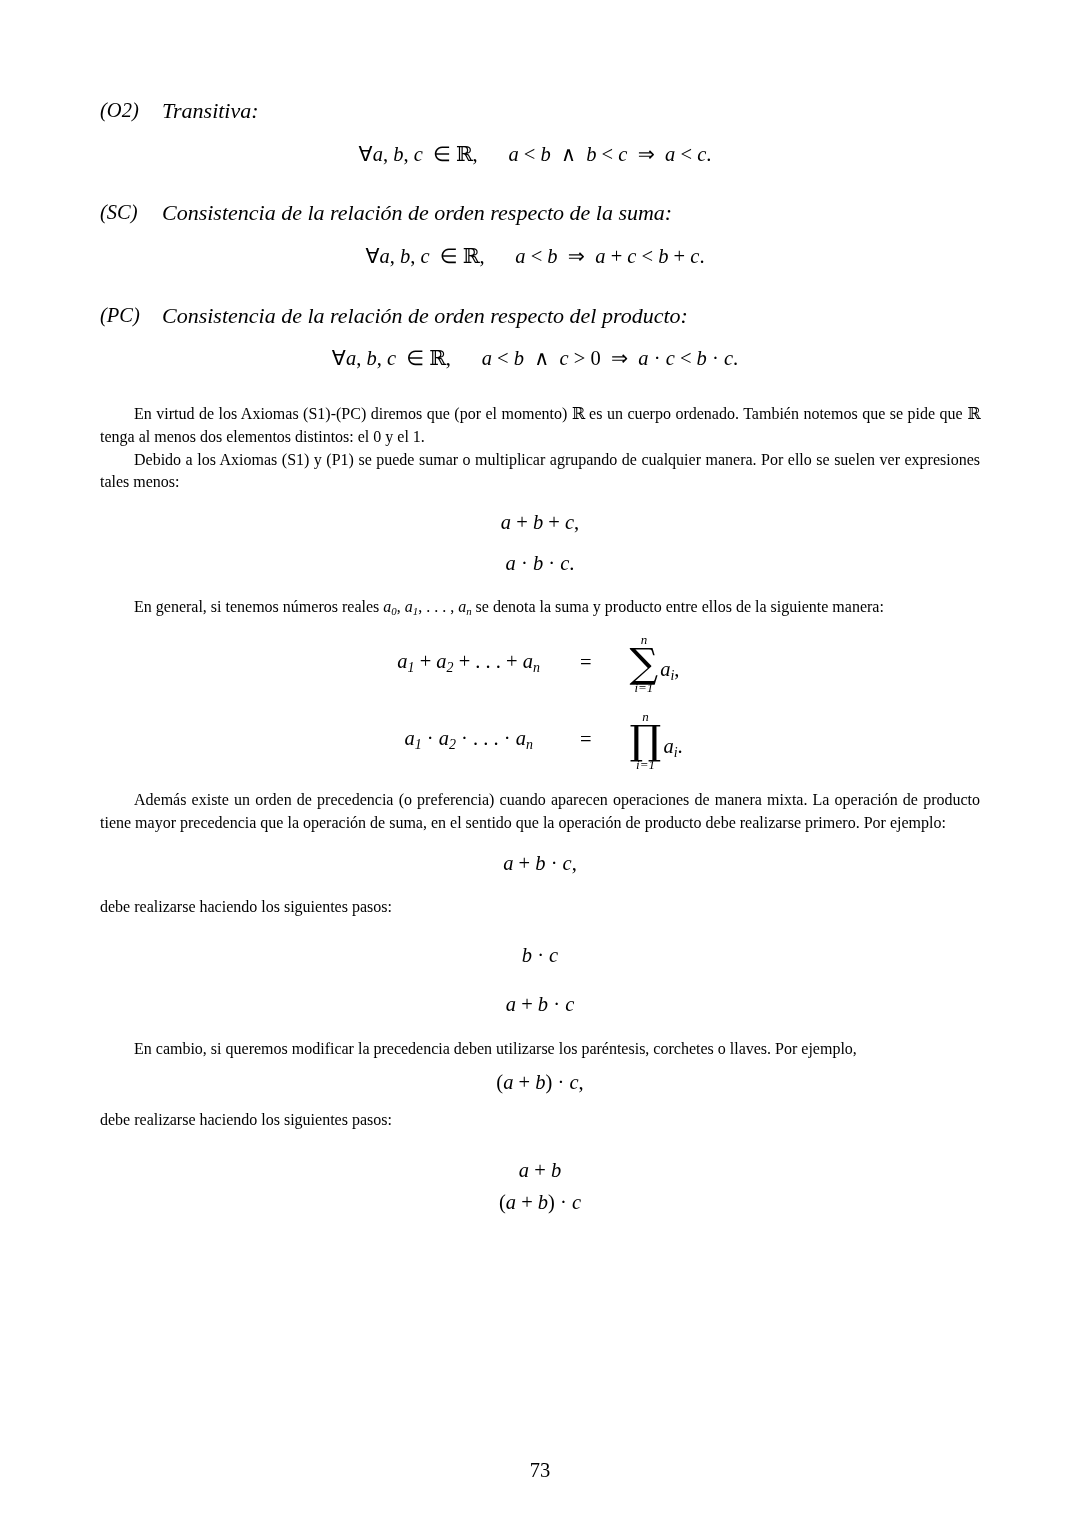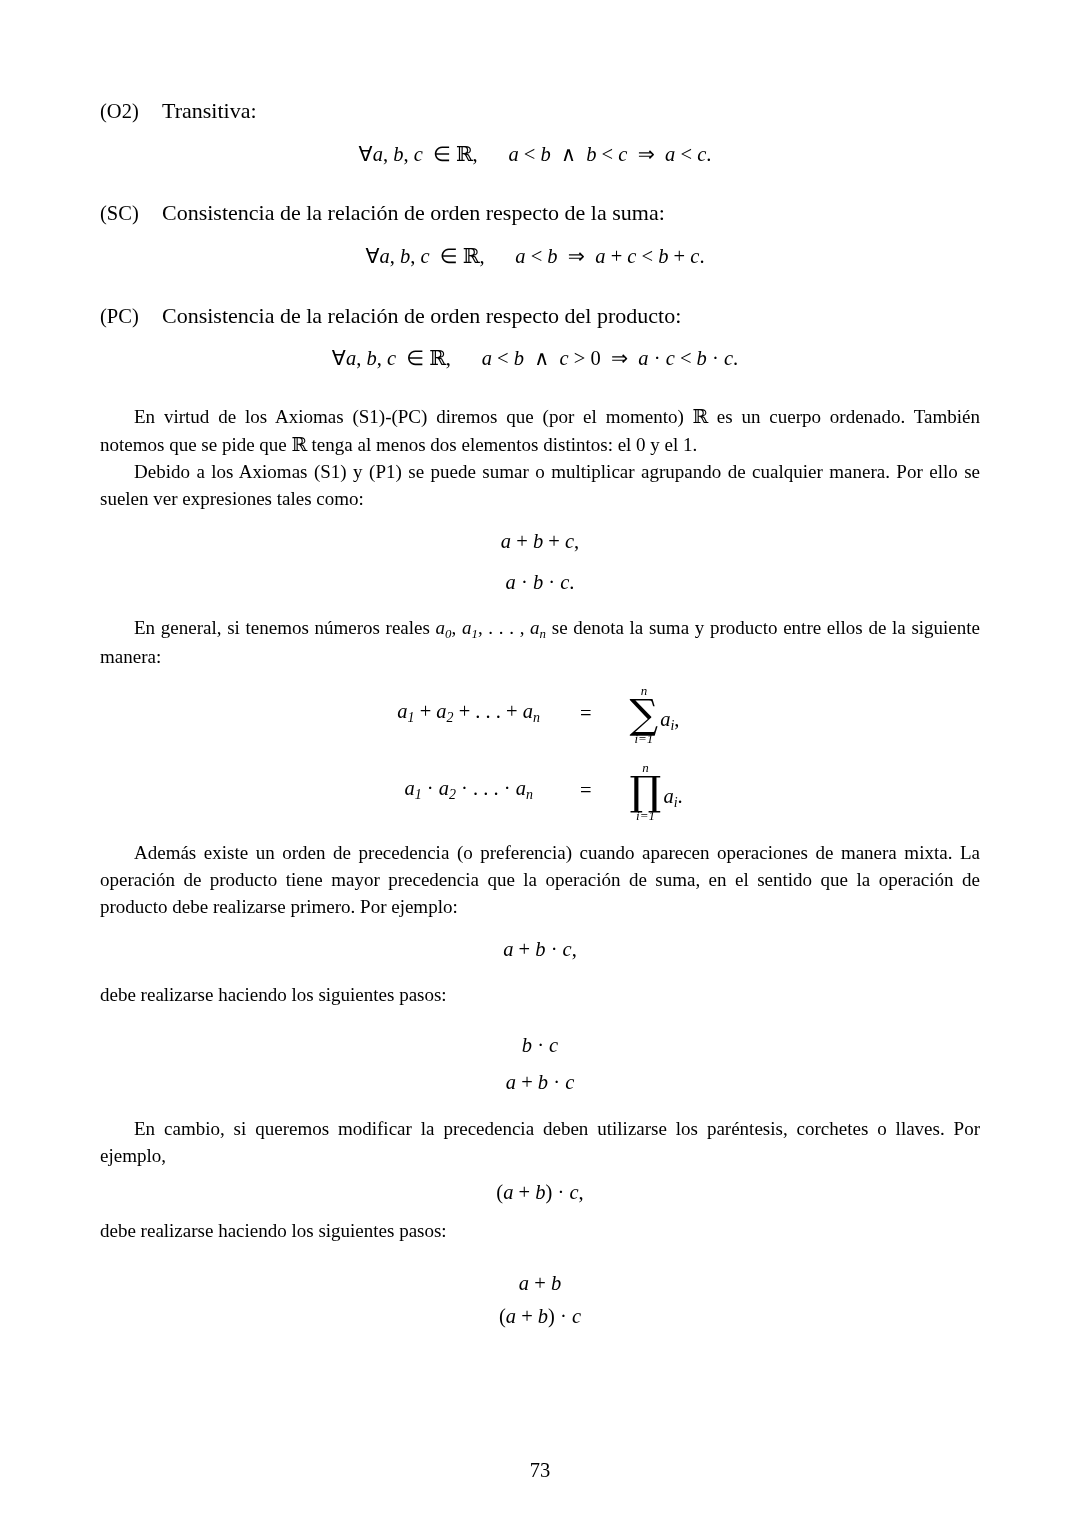--- a/index.html
+++ b/index.html
@@ -21,23 +21,24 @@
     height: 1527px;
     box-sizing: border-box;
     padding: 96px 100px 40px 100px;
   }
   .axiom-block {
     display: block;
     margin-bottom: 4px;
   }
   .axiom-line {
     display: flex;
-    align-items: flex-end;
+    align-items: center;
     font-size: 20.5px;
     line-height: 1.35;
+    font-style: italic;
   }
   .axiom-tag {
     width: 62px;
     flex: 0 0 62px;
     font-size: 20.5px;
   }
   .axiom-text {
     font-size: 22px;
   }
   .display-math {
@@ -46,21 +47,21 @@
     font-style: italic;
     font-size: 20.5px;
     margin: 14px 0 0 0;
     line-height: 1.4;
   }
   .math-center-shift {
     display: inline-block;
     transform: translateX(-5px);
   }
   p.body-par {
-    font-size: 19px;
+    font-size: 16px;
     line-height: 1.42;
     text-align: justify;
     margin: 0;
     text-indent: 34px;
   }
   p.body-par.noindent {
     text-indent: 0;
   }
   .gap-lg { height: 26px; }
   .gap-md { height: 19px; }
@@ -218,21 +219,21 @@
     </div>
   </div>
 
   <div class="gap-lg"></div>
 
   <p class="body-par">
     En virtud de los Axiomas (S1)-(PC) diremos que (por el momento) <span class="blackboard">ℝ</span> es un cuerpo ordenado.
     También notemos que se pide que <span class="blackboard">ℝ</span> tenga al menos dos elementos distintos: el 0 y el 1.
   </p>
 
-  <p class="body-par">Debido a los Axiomas (S1) y (P1) se puede sumar o multiplicar agrupando de cualquier manera. Por ello se suelen ver expresiones tales como:</p>
+  <p class="body-par">Debido a los Axiomas (S1) y (P1) se puede sumar o multiplicar agrupando de cualquier manera. Por ello se suelen ver expresiones tales menos:</p>
 
   <div class="display-math">
     <span class="var">a</span> <span class="opsym">+</span> <span class="var">b</span> <span class="opsym">+</span> <span class="var">c</span><span class="opsym">,</span>
   </div>
   <div class="display-math" style="margin-top:12px;">
     <span class="var">a</span> <span class="opsym">·</span> <span class="var">b</span> <span class="opsym">·</span> <span class="var">c</span><span class="opsym">.</span>
   </div>
 
   <div class="gap-md"></div>
 
@@ -288,21 +289,21 @@
     <span class="var">a</span> <span class="opsym">+</span> <span class="var">b</span> <span class="opsym">·</span> <span class="var">c</span><span class="opsym">,</span>
   </div>
 
   <div class="gap-md"></div>
 
   <p class="body-par noindent">debe realizarse haciendo los siguientes pasos:</p>
 
   <div class="display-math" style="margin-top:22px;">
     <span class="var">b</span> <span class="opsym">·</span> <span class="var">c</span>
   </div>
-  <div class="display-math" style="margin-top:8px;">
+  <div class="display-math" style="margin-top:20px;">
     <span class="var">a</span> <span class="opsym">+</span> <span class="var">b</span> <span class="opsym">·</span> <span class="var">c</span>
   </div>
 
   <div class="gap-md"></div>
 
   <p class="body-par">En cambio, si queremos modificar la precedencia deben utilizarse los paréntesis, corchetes o llaves. Por ejemplo,</p>
 
   <div class="display-math" style="margin-top:8px;">
     <span class="opsym">(</span><span class="var">a</span> <span class="opsym">+</span> <span class="var">b</span><span class="opsym">)</span> <span class="opsym">·</span> <span class="var">c</span><span class="opsym">,</span>
   </div>

